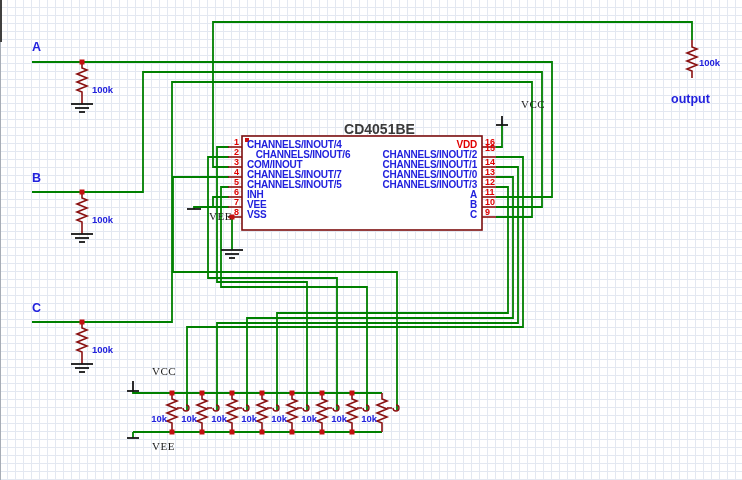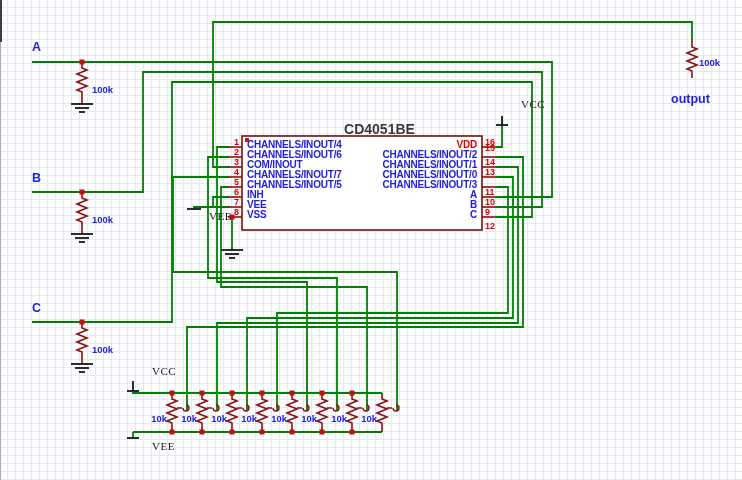--- a/index.html
+++ b/index.html
@@ -185,21 +185,21 @@
         <rect x="259.5" y="429.5" width="5" height="5"></rect>
       <rect x="289.5" y="429.5" width="5" height="5"></rect>
         <rect x="319.5" y="429.5" width="5" height="5"></rect>
       <rect x="349.5" y="429.5" width="5" height="5"></rect>
     </g>
   </svg>
 
   <div class="txt ictitle" style="left:342px;top:122px;width:75px;">CD4051BE</div>
 
   <div class="txt pname left" style="top:140px;">CHANNELS/INOUT/4</div>
-  <div class="txt pname left" style="top:150px;">CHANNELS/INOUT/6</div>
+  <div class="txt pname left" style="top:150px;text-align:center;">CHANNELS/INOUT/6</div>
   <div class="txt pname left" style="top:160px;">COM/INOUT</div>
   <div class="txt pname left" style="top:170px;">CHANNELS/INOUT/7</div>
   <div class="txt pname left" style="top:180px;">CHANNELS/INOUT/5</div>
   <div class="txt pname left" style="top:190px;">INH</div>
   <div class="txt pname left" style="top:200px;">VEE</div>
   <div class="txt pname left" style="top:210px;">VSS</div>
 
   <div class="txt pname right vddred" style="top:140px;">VDD</div>
   <div class="txt pname right" style="top:150px;">CHANNELS/INOUT/2</div>
   <div class="txt pname right" style="top:160px;">CHANNELS/INOUT/1</div>
@@ -215,21 +215,21 @@
   <div class="txt pnum left" style="top:168px;">4</div>
   <div class="txt pnum left" style="top:178px;">5</div>
   <div class="txt pnum left" style="top:188px;">6</div>
   <div class="txt pnum left" style="top:198px;">7</div>
   <div class="txt pnum left" style="top:208px;">8</div>
 
   <div class="txt pnum right" style="top:138px;">16</div>
   <div class="txt pnum right" style="top:144px;">15</div>
   <div class="txt pnum right" style="top:158px;">14</div>
   <div class="txt pnum right" style="top:168px;">13</div>
-  <div class="txt pnum right" style="top:178px;margin-top:44px;">12</div>
+  <div class="txt pnum right" style="top:178px;">12</div>
   <div class="txt pnum right" style="top:188px;">11</div>
   <div class="txt pnum right" style="top:198px;">10</div>
   <div class="txt pnum right" style="top:208px;">9</div>
 
   <div class="txt netlbl" style="left:32px;top:41px;">A</div>
   <div class="txt netlbl" style="left:32px;top:172px;">B</div>
   <div class="txt netlbl" style="left:32px;top:302px;">C</div>
   <div class="txt netlbl" style="left:671px;top:93px;">output</div>
 
   <div class="txt rval" style="left:92px;top:85px;">100k</div>

